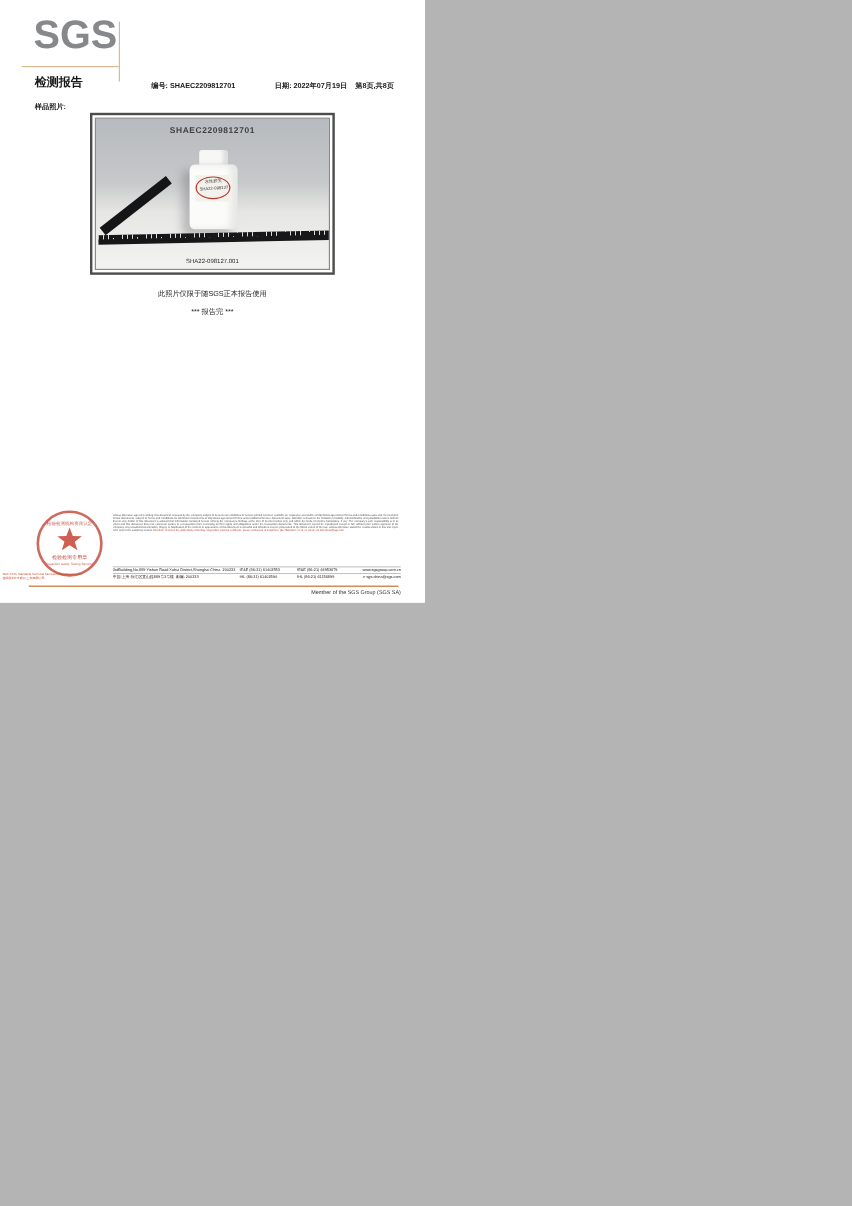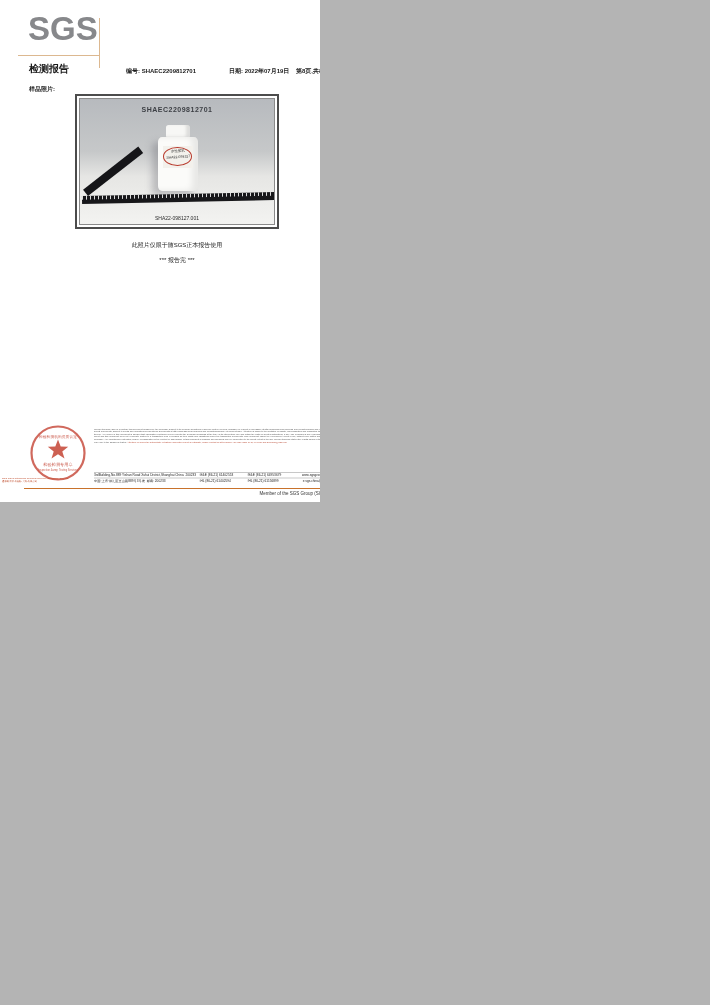--- a/index.html
+++ b/index.html
@@ -1,19 +1,19 @@
 <!DOCTYPE html>
 <html><head>
 <meta charset="utf-8">
 <style>
   *{box-sizing:border-box;margin:0;padding:0}
   html{background:#fff}
   body{width:710px;height:1005px;position:relative;background:#b4b4b4;overflow:hidden;
        font-family:"Liberation Sans","DejaVu Sans",sans-serif;color:#1a1a1a;}
-  .page{position:absolute;background:#fff;width:320px;height:502px;overflow:hidden}
+  .page{position:absolute;background:#fff;width:354px;height:502px;overflow:hidden}
   .p1{left:0;top:0}.p2{left:356;top:0}.p3{left:0;top:503}.p4{left:356;top:503}
   .abs{position:absolute}
 
   
   .logo{position:absolute;left:28px;top:12px;font-size:33px;line-height:1;font-weight:bold;color:#87888b}
   .tm-h{position:absolute;left:18px;top:55px;width:81px;height:1px;background:#dcb890}
   .tm-v{position:absolute;left:99px;top:18px;width:1px;height:50px;background:#dcb890}
   .t-title{position:absolute;left:29px;top:62px;font-size:10px;font-weight:bold}
   .t-no{position:absolute;left:126px;top:67px;font-size:6px;font-weight:bold;white-space:nowrap}
   .t-date{position:absolute;left:229px;top:67px;font-size:6px;font-weight:bold;white-space:nowrap}

